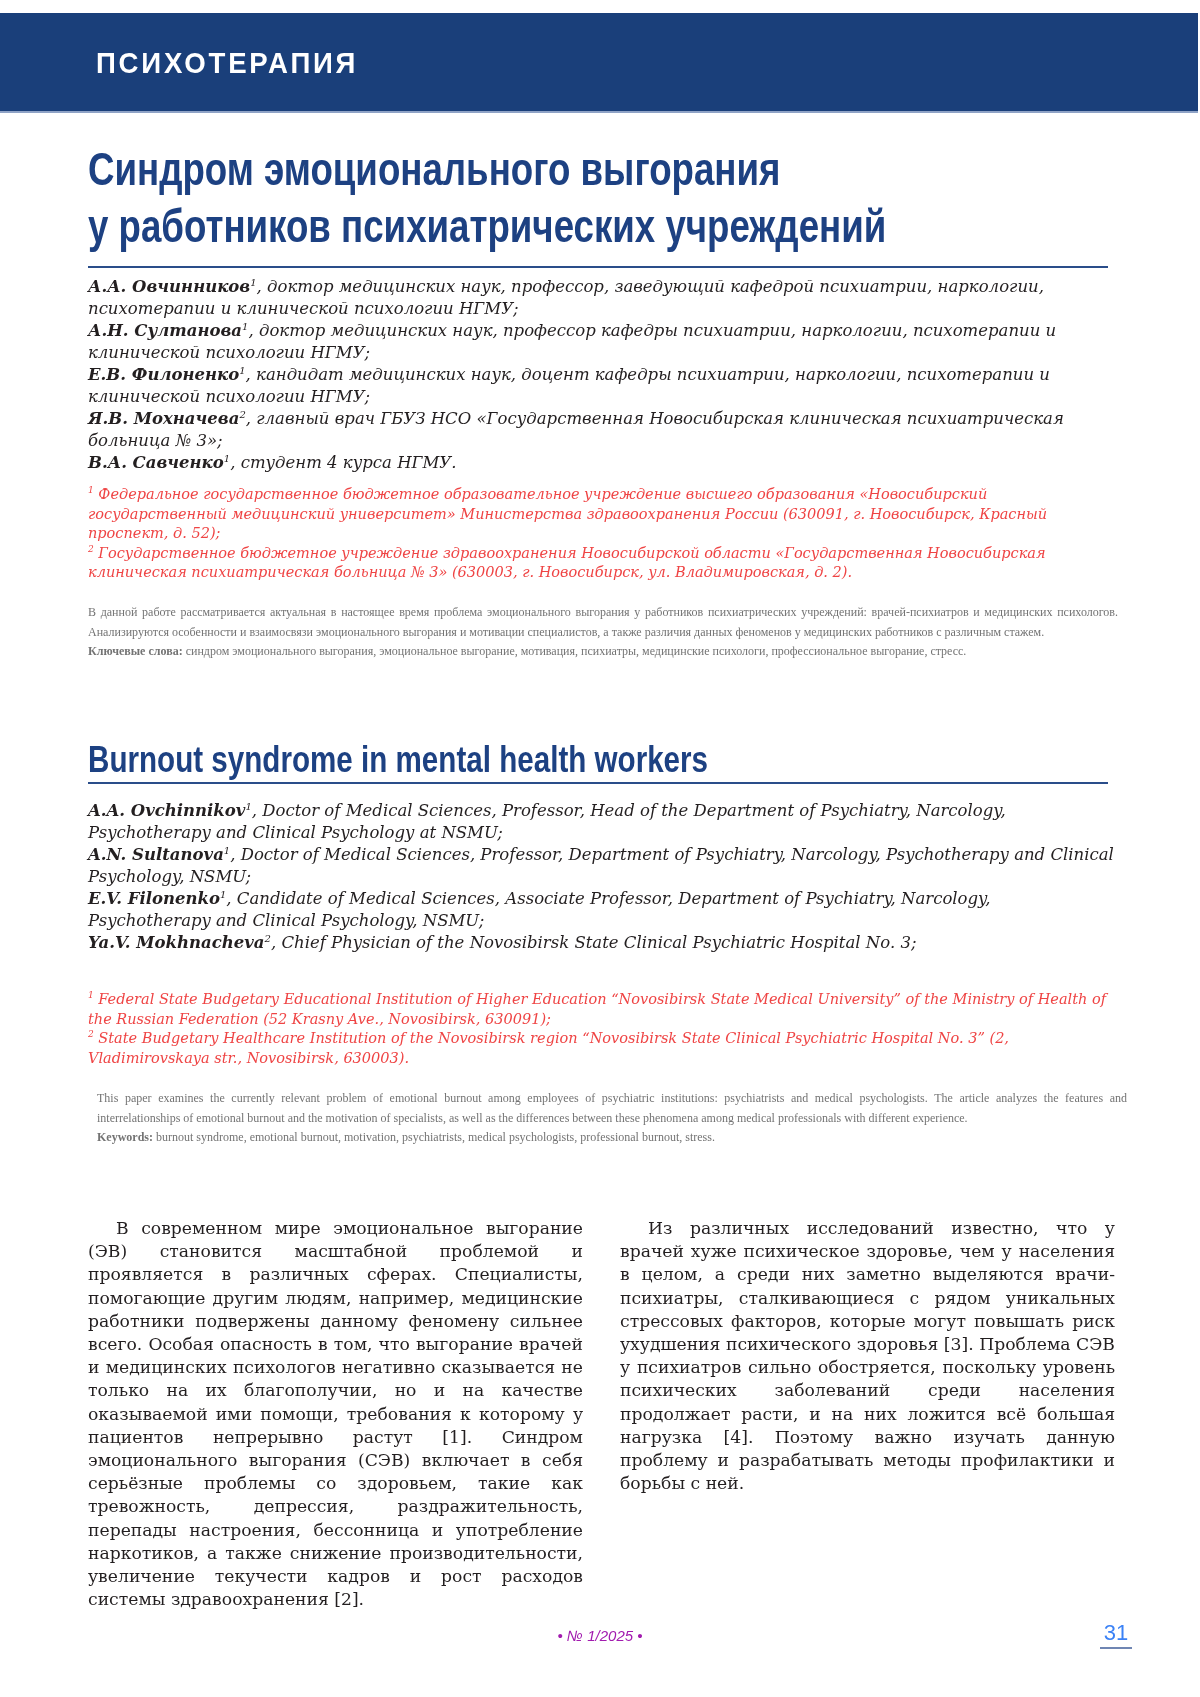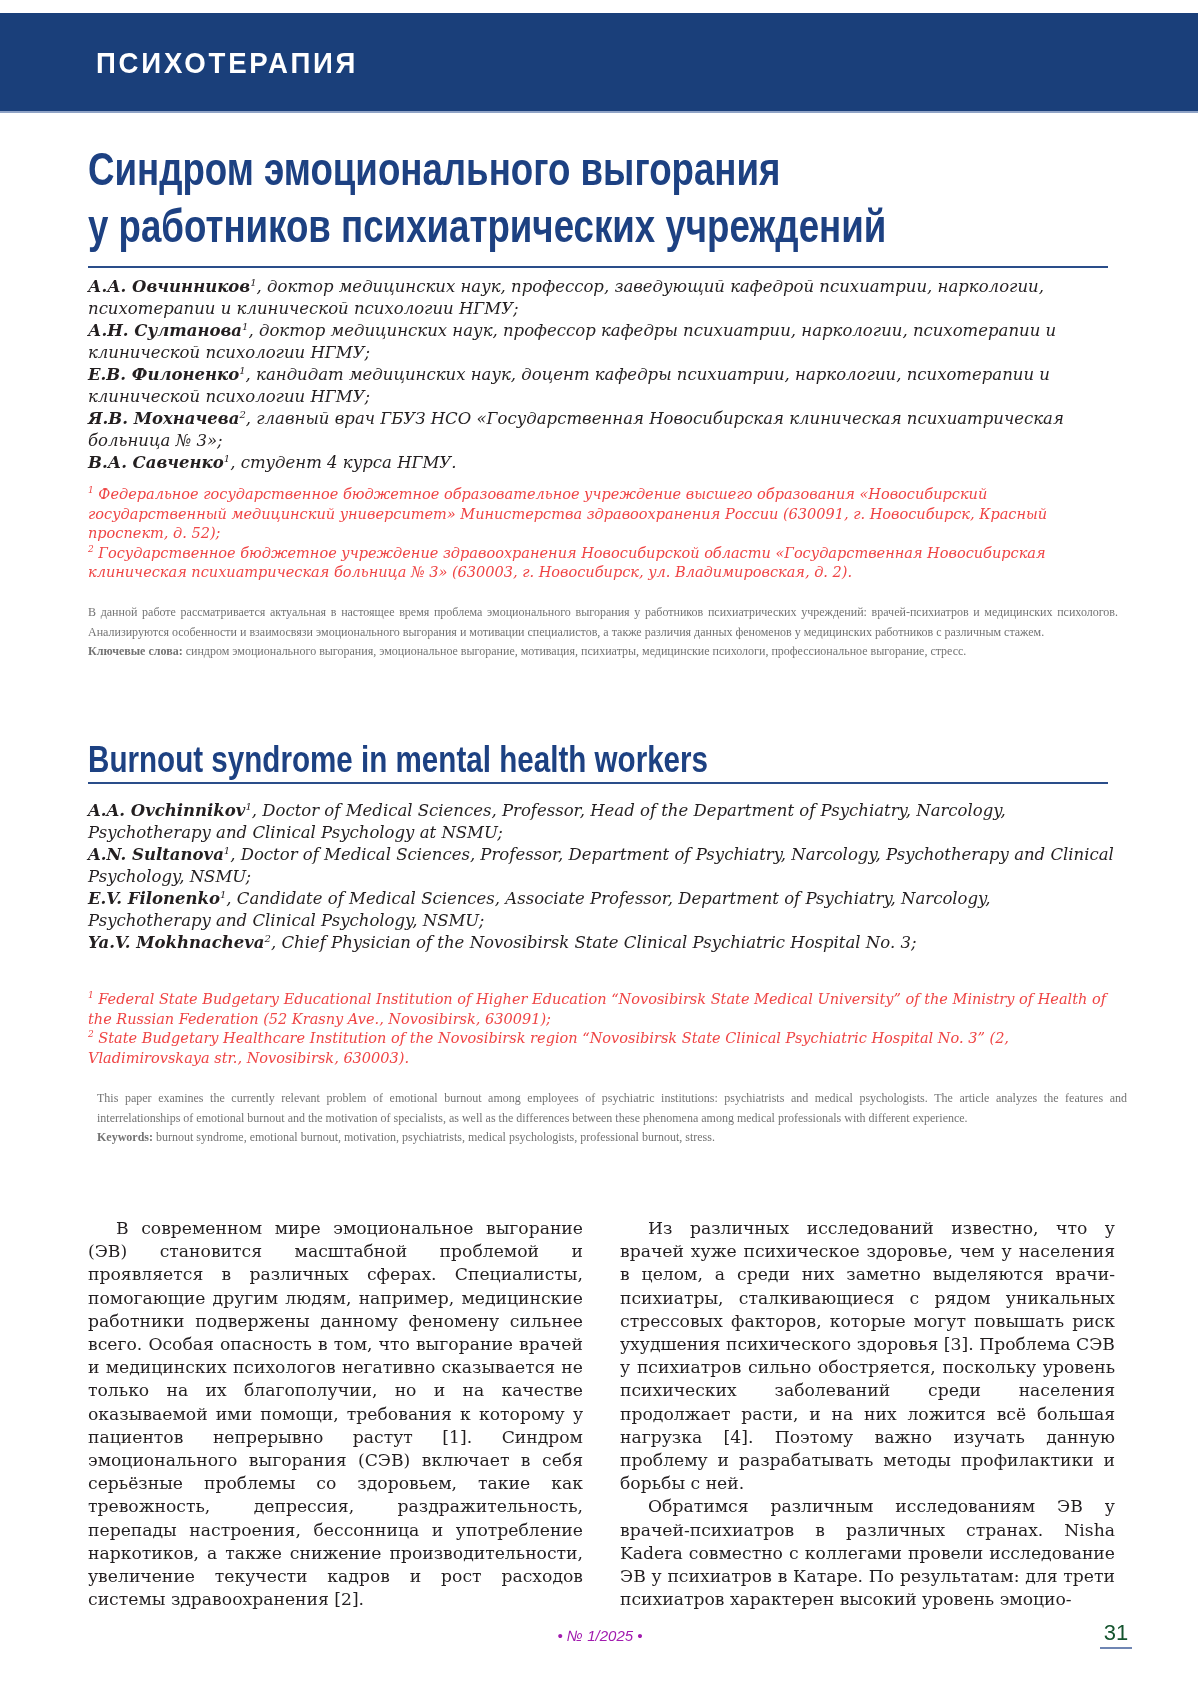--- a/index.html
+++ b/index.html
@@ -67,21 +67,21 @@
   .col-left { left: 88px; }
   .col-right { left: 620px; }
   .col p { margin: 0; text-indent: 28px; }
   .footer-issue {
     position: absolute; left: 530px; top: 1627px; width: 140px; text-align: center;
     font-family: "Liberation Sans", sans-serif; font-style: italic;
     font-size: 15px; color: #a21caf;
   }
   .footer-page {
     position: absolute; left: 1100px; top: 1620px; width: 32px; text-align: center;
-    font-family: "Liberation Sans", sans-serif; font-size: 22px; color: #14532d;
+    font-family: "Liberation Sans", sans-serif; font-size: 22px; color: #3b82f6;
     border-bottom: 2px solid #6f86b3; padding-bottom: 1px;
   }
 </style>
 </head>
 <body>
 
 <div class="header-bar">
   <div class="section-label">ПСИХОТЕРАПИЯ</div>
 </div>
 
@@ -128,17 +128,16 @@
   <p>This paper examines the currently relevant problem of emotional burnout among employees of psychiatric institutions: psychiatrists and medical psychologists. The article analyzes the features and interrelationships of emotional burnout and the motivation of specialists, as well as the differences between these phenomena among medical professionals with different experience.</p>
   <p><span class="kw">Keywords:</span><span> burnout syndrome, emotional burnout, motivation, psychiatrists, medical psychologists, professional burnout, stress.</span></p>
 </div>
 
 <div class="col col-left">
   <p>В современном мире эмоциональное выгорание (ЭВ) становится масштабной проблемой и проявляется в различных сферах. Специалисты, помогающие другим людям, например, медицинские работники подвержены данному феномену сильнее всего. Особая опасность в том, что выгорание врачей и медицинских психологов негативно сказывается не только на их благополучии, но и на качестве оказываемой ими помощи, требования к которому у пациентов непрерывно растут [1]. Синдром эмоционального выгорания (СЭВ) включает в себя серьёзные проблемы со здоровьем, такие как тревожность, депрессия, раздражительность, перепады настроения, бессонница и употребление наркотиков, а также снижение производительности, увеличение текучести кадров и рост расходов системы здравоохранения [2].</p>
 </div>
 
 <div class="col col-right">
   <p>Из различных исследований известно, что у врачей хуже психическое здоровье, чем у населения в целом, а среди них заметно выделяются врачи-психиатры, сталкивающиеся с рядом уникальных стрессовых факторов, которые могут повышать риск ухудшения психического здоровья [3]. Проблема СЭВ у психиатров сильно обостряется, поскольку уровень психических заболеваний среди населения продолжает расти, и на них ложится всё большая нагрузка [4]. Поэтому важно изучать данную проблему и разрабатывать методы профилактики и борьбы с ней.</p>
-  <p>Обратимся различным исследованиям ЭВ у врачей-психиатров в различных странах. Nisha Kadera совместно с коллегами провели исследование ЭВ у психиатров в Катаре. По результатам: для трети психиатров характерен высокий уровень эмоцио-</p>
 </div>
 
 <div class="footer-issue">• № 1/2025 •</div>
 <div class="footer-page">31</div>
 
 </body></html>

